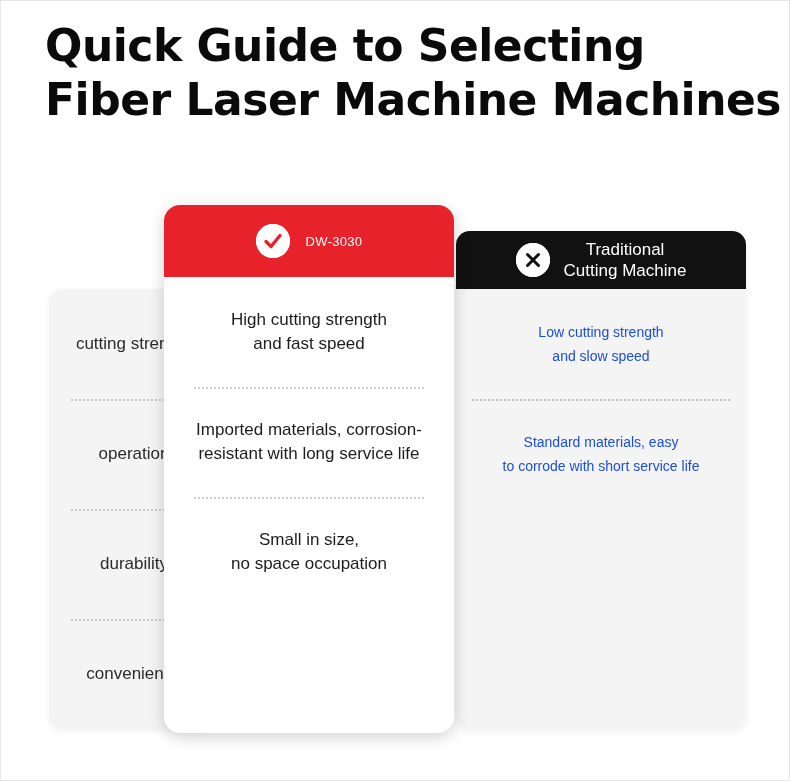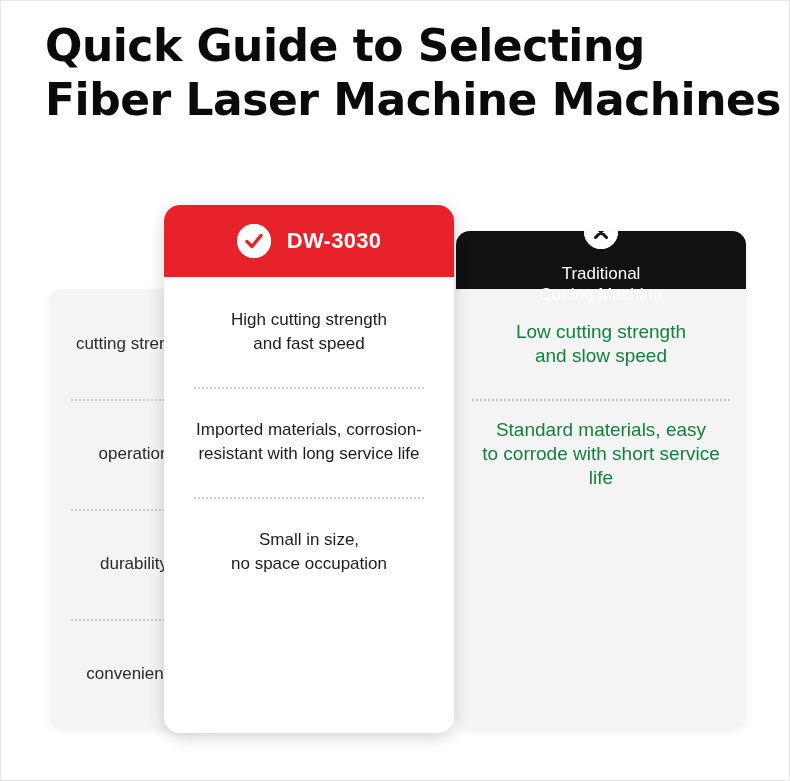--- a/index.html
+++ b/index.html
@@ -102,41 +102,40 @@
   .trad-head {
     height: 58px;
     background: #111111;
     color: #ffffff;
     display: flex;
     align-items: center;
     justify-content: center;
     gap: 14px;
     padding: 0 14px;
     box-sizing: border-box;
-    flex-direction: column;
   }
   .trad-head .head-text {
     font-size: 17px;
     line-height: 21px;
     text-align: center;
     font-weight: 400;
   }
   .trad-body {
     padding: 0 12px;
     box-sizing: border-box;
   }
   .trad-row {
     height: 110px;
     display: flex;
     align-items: center;
     justify-content: center;
     text-align: center;
-    font-size: 19px;
+    font-size: 14px;
     line-height: 24px;
-    color: #15803d;
+    color: #1d4ed8;
     position: relative;
     box-sizing: border-box;
   }
   .trad-row + .trad-row::before {
     content: "";
     position: absolute;
     left: 4px;
     right: 4px;
     top: 0;
     border-top: 2px dotted #c2c2c2;
@@ -159,22 +158,22 @@
     height: 72px;
     background: #e8222a;
     color: #ffffff;
     display: flex;
     align-items: center;
     justify-content: center;
     gap: 16px;
     box-sizing: border-box;
   }
   .dw-head .head-text {
-    font-size: 22px;
-    font-weight: 700;
+    font-size: 13px;
+    font-weight: 400;
     letter-spacing: 0.3px;
   }
   .dw-body {
     padding: 0 24px;
     box-sizing: border-box;
   }
   .dw-row {
     height: 110px;
     display: flex;
     align-items: center;

